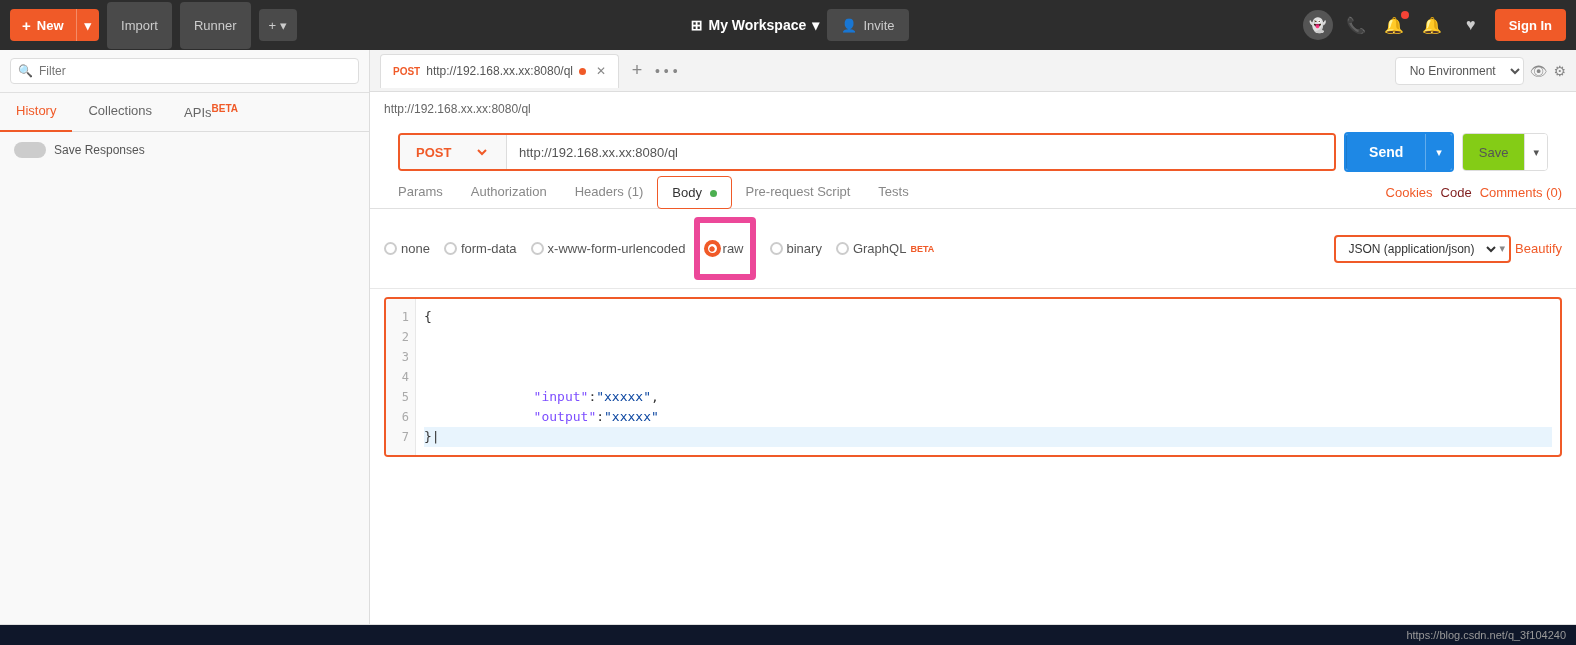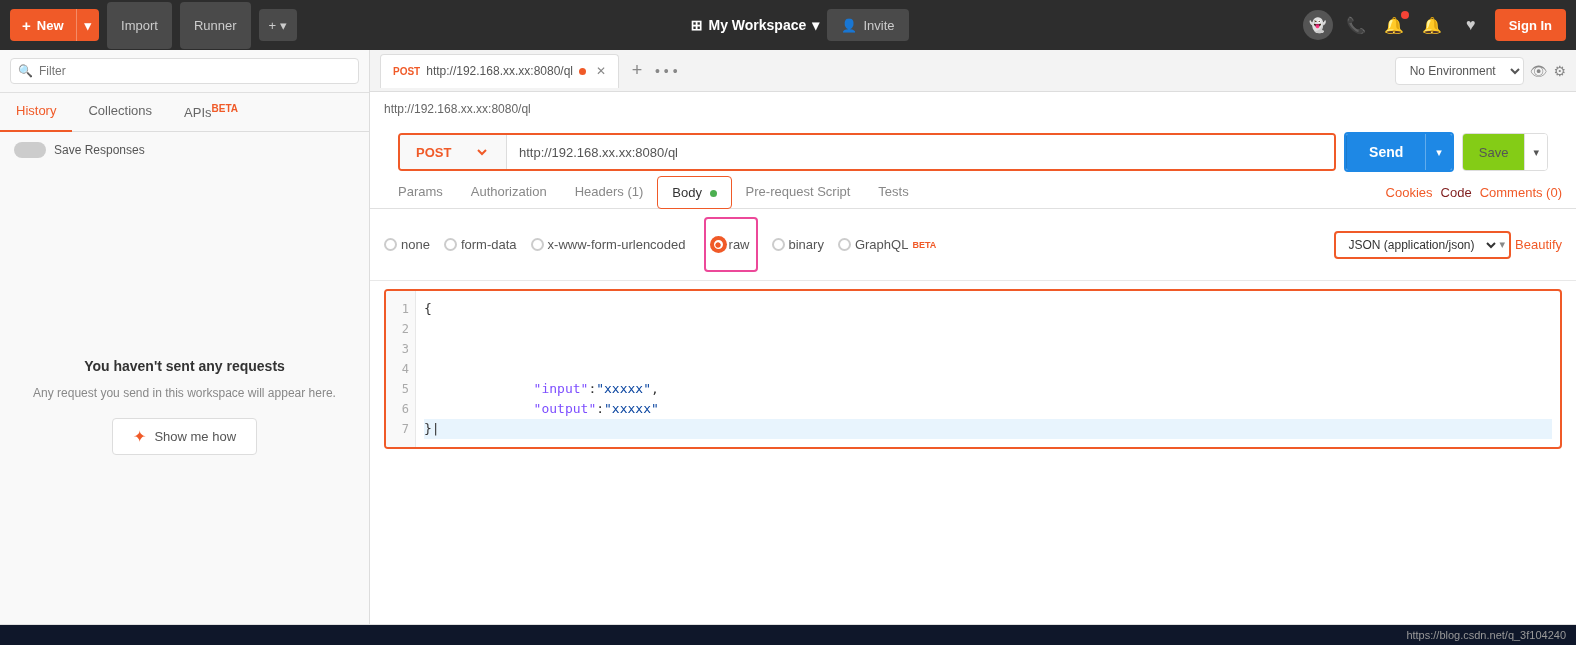--- a/index.html
+++ b/index.html
@@ -175,28 +175,20 @@
         <span>Collections</span>
       </div>
       <div class="sidebar-tab">
         <span>APIs</span><span class="sidebar-tab-beta">BETA</span>
       </div>
     </div>
     <div class="sidebar-save-toggle">
       <div class="toggle-switch"></div>
       <span>Save Responses</span>
     </div>
-    <div class="sidebar-empty">
-      <div class="sidebar-empty-title">You haven't sent any requests</div>
-      <div class="sidebar-empty-desc">Any request you send in this workspace will appear here.</div>
-      <button class="show-me-btn">
-        <span style="color:#f05a28; font-size:16px;">✦</span>
-        <span>Show me how</span>
-      </button>
-    </div>
   </div>
 
   <div class="request-area">
 
     <div class="request-tab-bar">
       <div class="request-tab">
         <span class="method-badge-sm">POST</span>
         <span class="req-tab-url">http://192.168.xx.xx:8080/ql</span>
         <span class="req-tab-dot"></span>
         <span style="color:#888; font-size:12px; margin-left:4px;">✕</span>
@@ -277,21 +269,21 @@
         <span>none</span>
       </label>
       <label class="radio-option" style="margin-left:10px;">
         <span class="radio-dot"></span>
         <span>form-data</span>
       </label>
       <label class="radio-option" style="margin-left:10px;">
         <span class="radio-dot"></span>
         <span>x-www-form-urlencoded</span>
       </label>
-      <label class="radio-option" style="margin-left:14px; border:2px solid #ec4899; padding:18px 6px; border-radius:4px;">
+      <label class="radio-option" style="margin-left:4px; border:6px solid #ec4899; padding:18px 6px; border-radius:4px;">
         <span class="radio-dot selected" style="width:13px; height:13px; border:2px solid #f05a28; border-radius:50%; display:inline-block; background:white; position:relative;">
           <span style="position:absolute; width:5px; height:5px; background:#f05a28; border-radius:50%; top:50%; left:50%; transform:translate(-50%,-50%);"></span>
         </span>
         <span>raw</span>
       </label>
       <label class="radio-option" style="margin-left:10px;">
         <span class="radio-dot"></span>
         <span>binary</span>
       </label>
       <label class="radio-option" style="margin-left:10px;">

